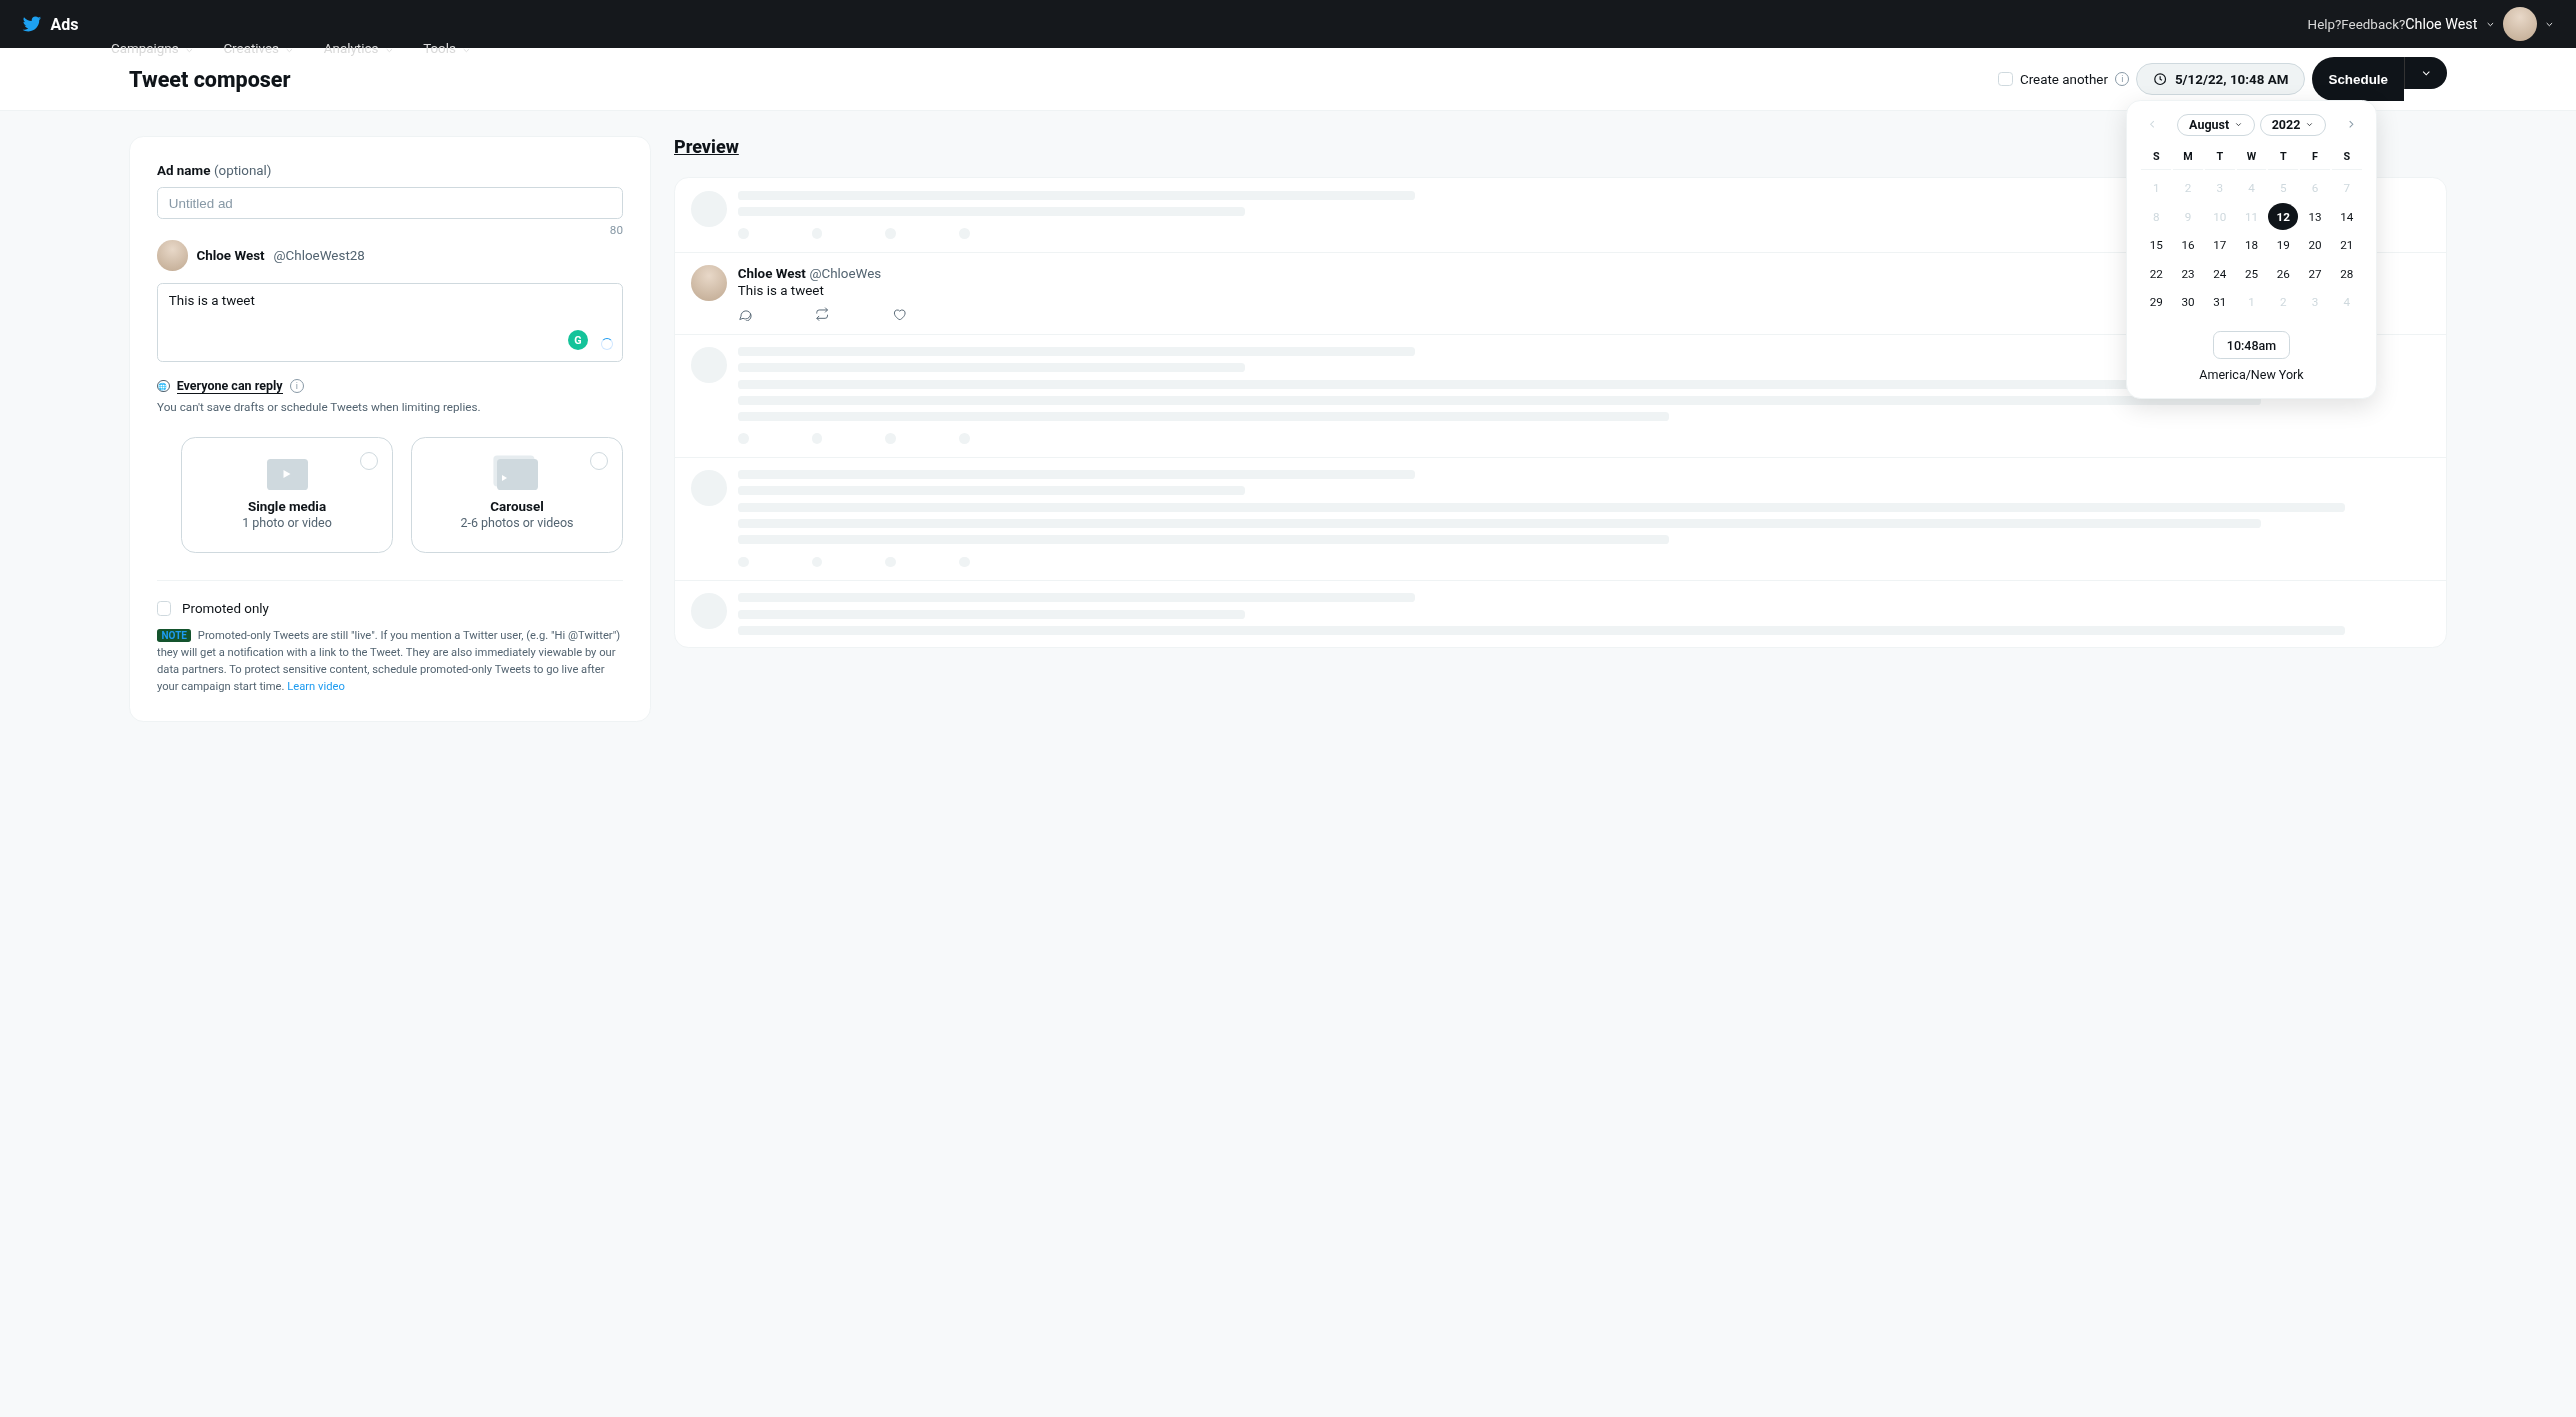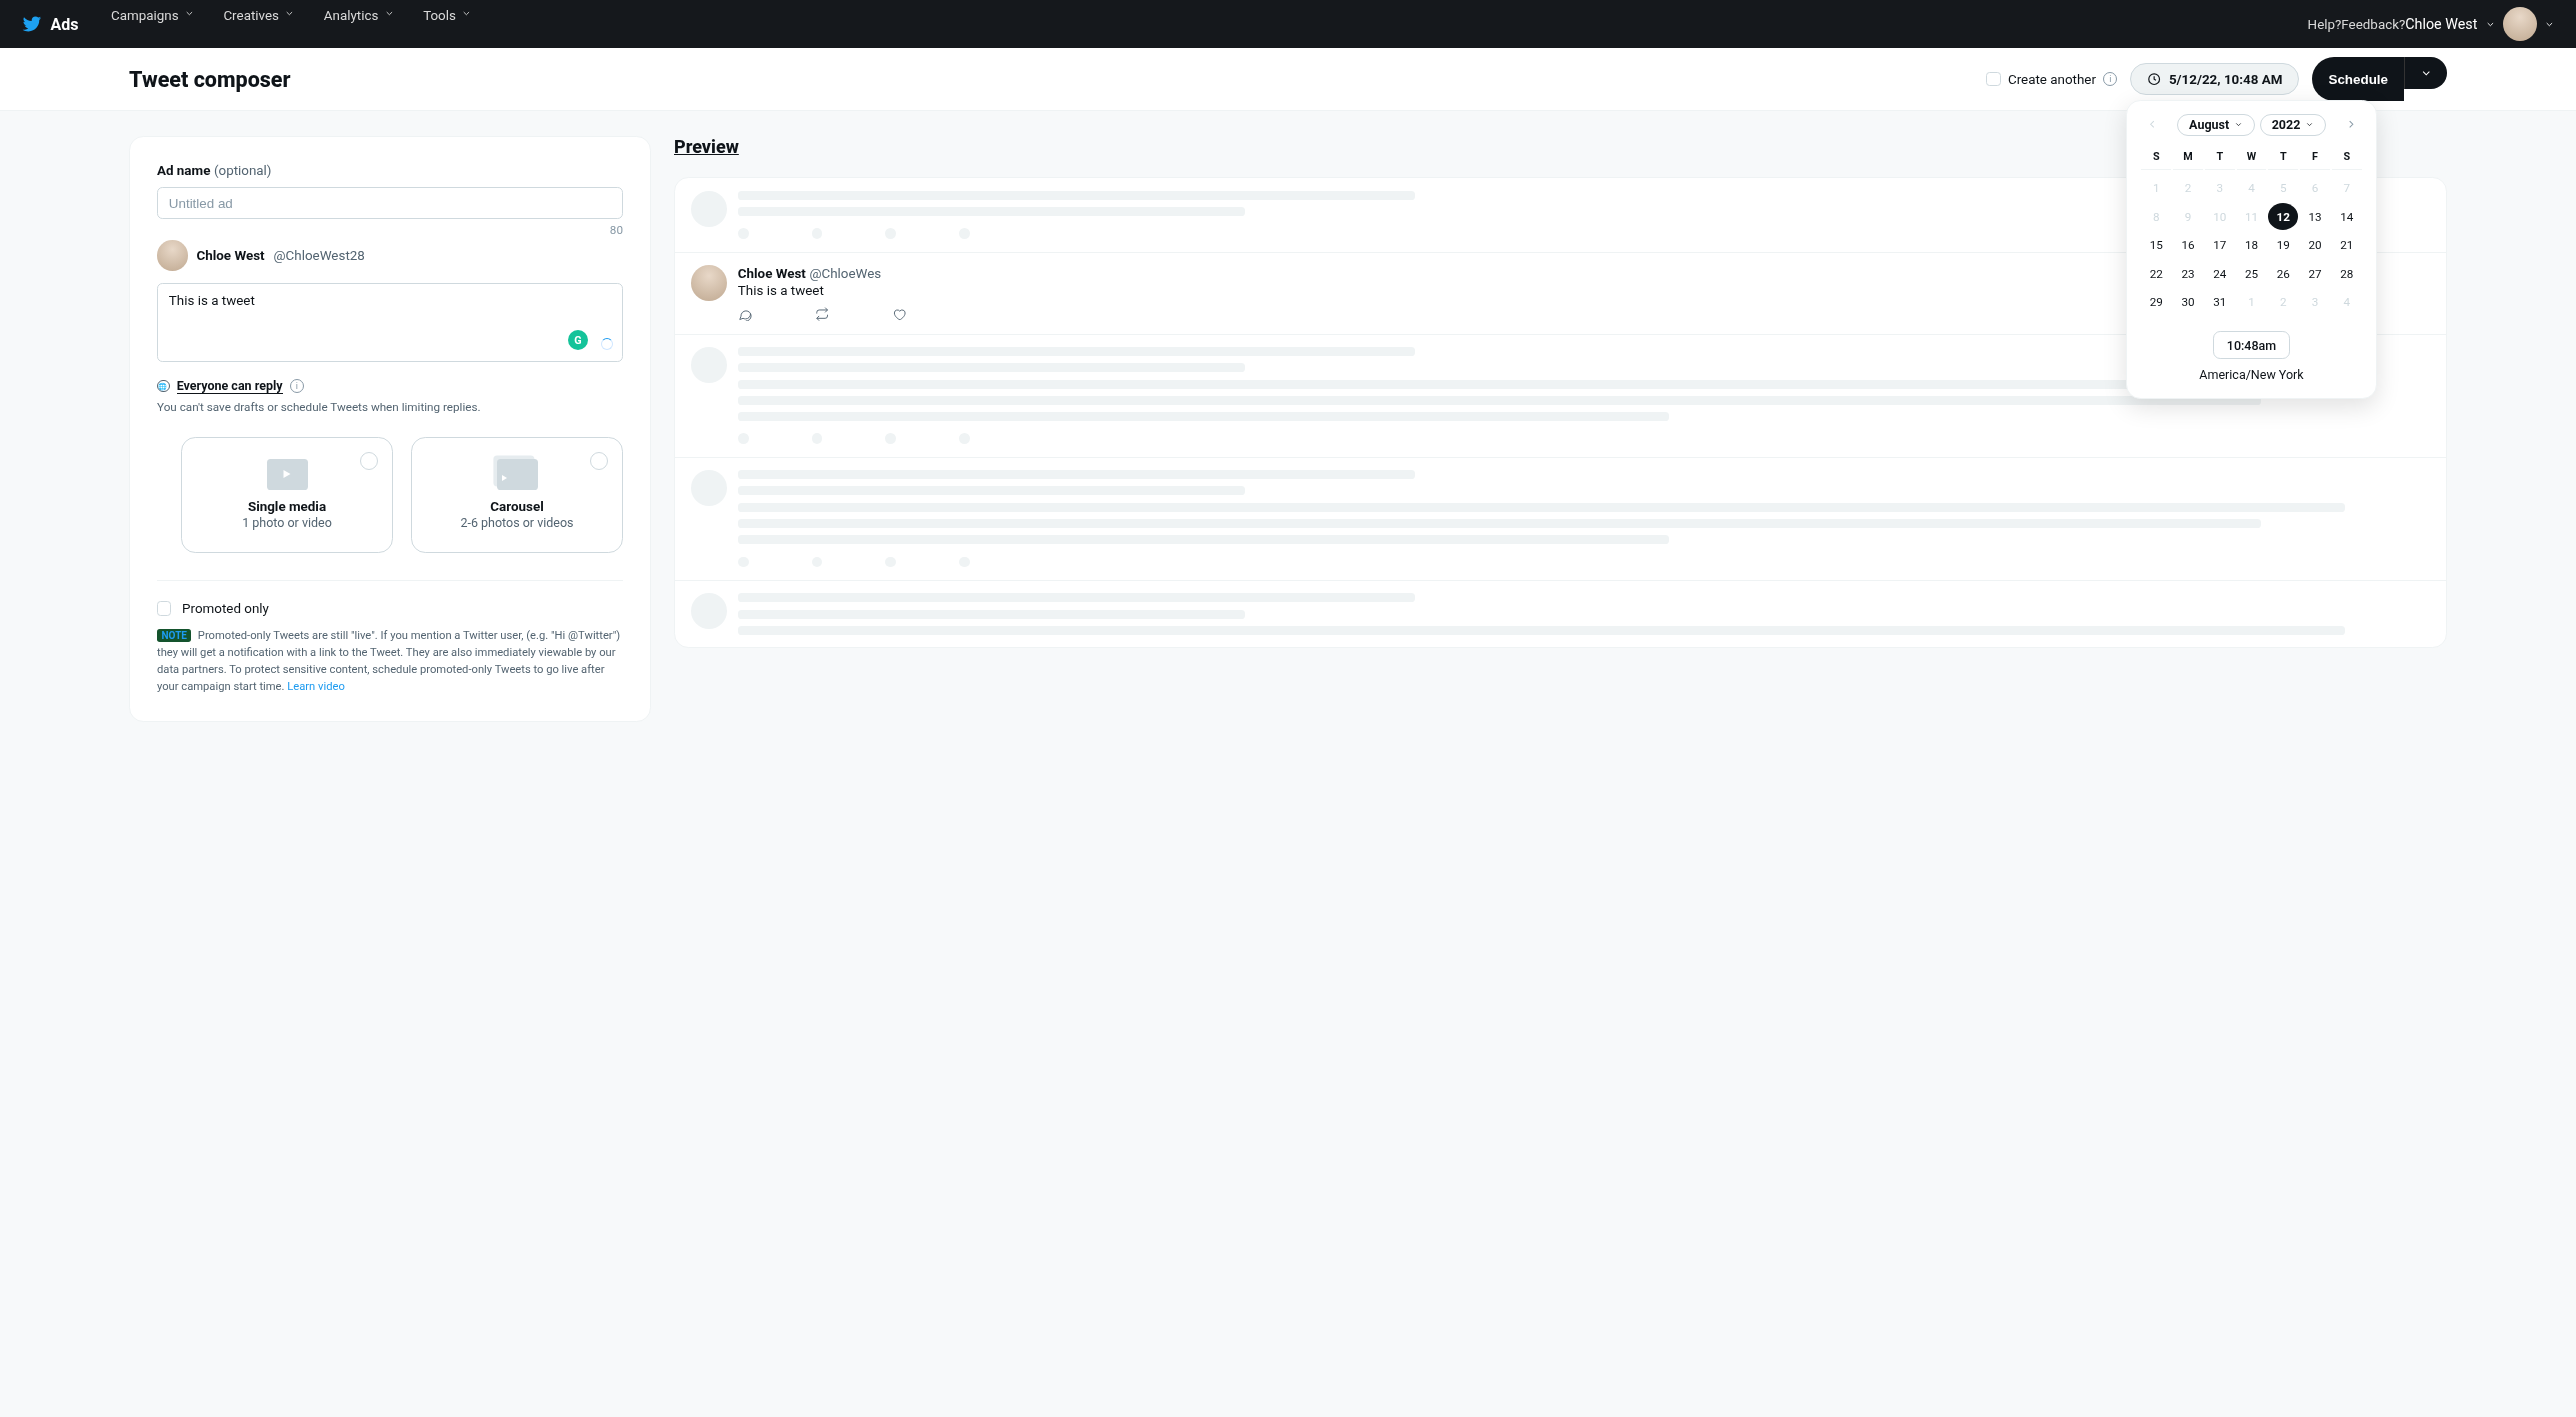--- a/index.html
+++ b/index.html
@@ -4,31 +4,31 @@
 <style>
 * { box-sizing: border-box; margin: 0; padding: 0; }
 body { font-family: -apple-system, BlinkMacSystemFont, "Segoe UI", Roboto, Helvetica, Arial, sans-serif; background: #f7f9fa; color: #0f1419; }
 
 
 .topnav { background: #15181c; height: 48px; display: flex; align-items: center; padding: 0 21.5px; color: #fff; }
 .logo-area { display:flex; align-items:center; gap:9px; margin-right: 20px;}
 .bird { color:#1da1f2; }
 .ads { font-weight:700; font-size:16px; color:#fff;}
 .nav-left { display:flex; gap:3.6px;}
-.nav-item { display:flex; align-items:flex-start; gap:5.4px; padding: 0 12.5px; height:48px; color:#d9d9d9; font-size:13.4px; cursor:pointer;margin-top:16px;}
+.nav-item { display:flex; align-items:flex-end; gap:5.4px; padding: 0 12.5px; height:48px; color:#d9d9d9; font-size:13.4px; cursor:pointer;margin-top:16px;}
 .nav-right { margin-left:auto; display:flex; align-items:center; }
 .nav-right-item { color:#d9d9d9; font-size:13.4px; cursor:pointer;}
 .account { display:flex; align-items:center; gap:7.2px; cursor:pointer;}
 .avatar-lg { width:34px; height:34px; border-radius:50%; background: radial-gradient(circle at 50% 30%, #e8d8c8, #bfa890);}
 .avatar-sm { width:30.5px; height:30.5px; border-radius:50%; background: radial-gradient(circle at 50% 30%, #e8d8c8, #bfa890); flex-shrink:0;}
 
 
 .subheader { background:#fff; border-bottom:0.9px solid #eff3f4; height:63px; display:flex; align-items:center; padding:0 0 0 129px;}
 .page-title { font-size:21.5px; font-weight:800;}
-.sub-actions { margin-left:auto; display:flex; align-items:center; gap:13px; padding-right:129px;}
+.sub-actions { margin-left:auto; display:flex; align-items:center; gap:7px; padding-right:129px;}
 .checkbox { width:14.3px; height:14.3px; border:1.3px solid #cfd9de; border-radius:3.6px; display:inline-block; flex-shrink:0;}
 .create-another { display:flex; align-items:center; gap:7.2px; font-size:13.4px; color:#0f1419;}
 .info-icon { width:14.3px;height:14.3px;border:0.9px solid #8899a6; border-radius:50%; display:inline-flex; align-items:center; justify-content:center; font-size:9px; color:#8899a6;}
 .datetime-pill { display:flex; align-items:center; gap:7.2px; padding:0 16px; height:32px; border:0.9px solid #cfd9de; border-radius:895px; background:#eff3f4; font-weight:700; font-size:13.4px; cursor:pointer;}
 .schedule-group { display:flex;}
 .schedule-btn { background:#0f1419; color:#fff; font-weight:700; font-size:13.4px; height:44px; padding:0 16px; border-radius:895px 0 0 895px; border:none; cursor:pointer;}
 .schedule-drop { background:#0f1419; color:#fff; height:32px; width:43px; border-radius:0 895px 895px 0; border:none; border-left:0.9px solid #333; cursor:pointer; display:flex; align-items:center; justify-content:center;}
 
 
 .content { display:flex; gap:23px; padding:25px 129px;}

